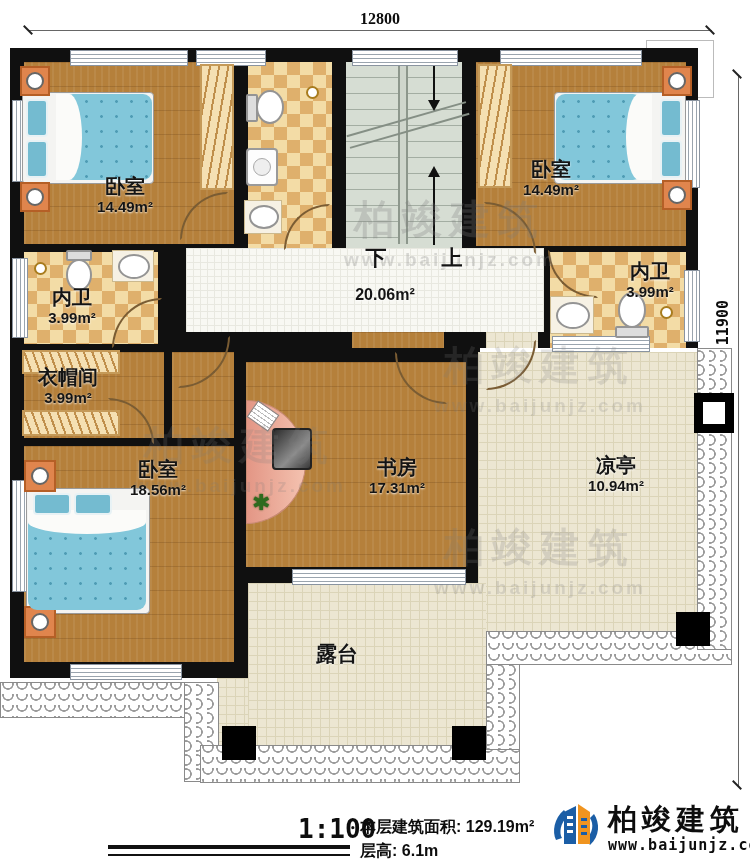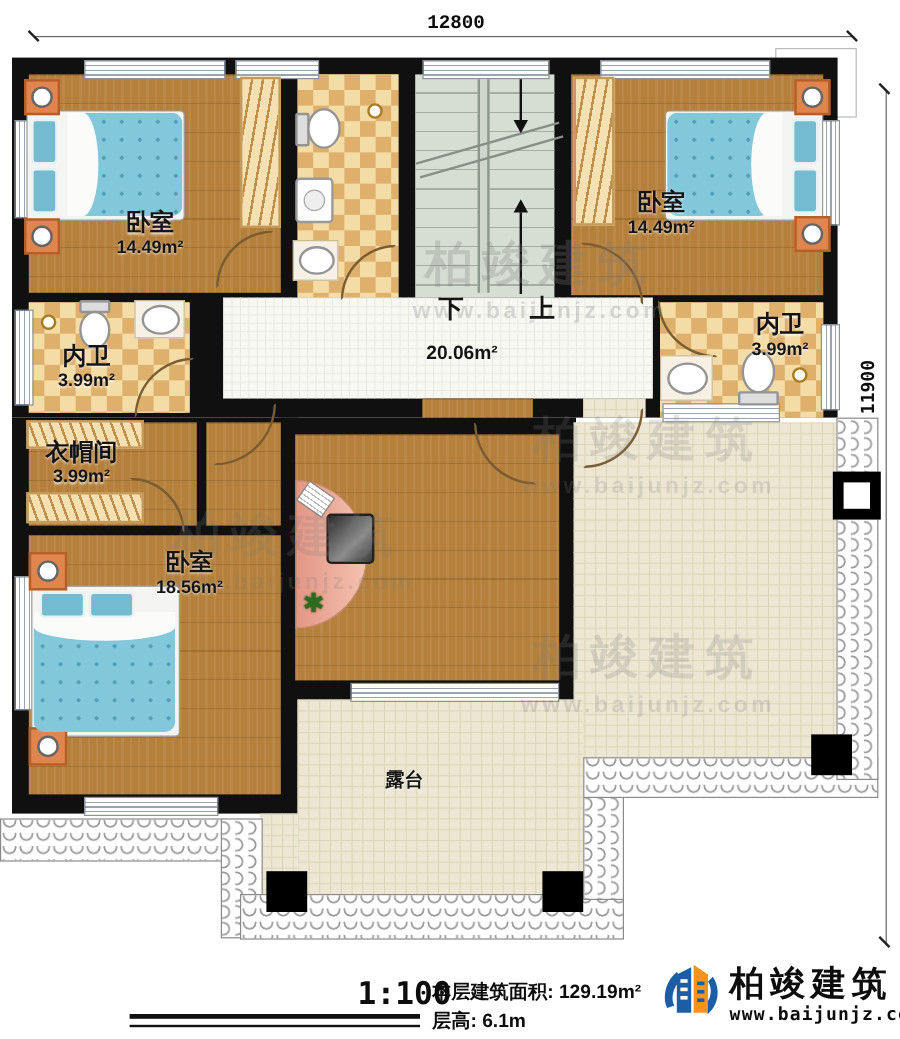--- a/index.html
+++ b/index.html
@@ -63,21 +63,21 @@
   .wm .big{font-size:40px;display:block;}
   .wm .small{font-size:19px;letter-spacing:3px;display:block;margin-top:2px;}
   .dimtick{position:absolute;width:12px;height:2px;background:#222;transform:rotate(45deg);z-index:5;}
   .tb{position:absolute;z-index:50;font-weight:bold;color:#0d0d0d;white-space:nowrap;}
 </style>
 </head>
 <body>
 
 <div id="plan">
 
-  <div class="tb" style="left:340px;top:10px;width:80px;text-align:center;font-size:16px;font-family:Liberation Mono, monospace;">12800</div>
+  <div class="tb" style="left:340px;top:10px;width:80px;text-align:center;font-size:16px;font-family:Liberation Serif, serif;">12800</div>
   <div class="abs" style="left:28px;top:30px;width:684px;height:0;border-top:1px solid #666;z-index:5;"></div>
   <div class="dimtick" style="left:22px;top:29px;"></div>
   <div class="dimtick" style="left:704px;top:29px;"></div>
   <div class="abs" style="left:738px;top:75px;width:0;height:712px;border-left:1px solid #666;z-index:5;"></div>
   <div class="dimtick" style="left:731px;top:73px;"></div>
   <div class="dimtick" style="left:731px;top:784px;"></div>
   <div class="tb" style="left:714px;top:300px;font-size:15px;writing-mode:vertical-rl;transform:rotate(180deg);font-family:'DejaVu Sans Mono',monospace;">11900</div>
   <div class="abs" style="left:646px;top:40px;width:66px;height:56px;border:1px solid #bbb;z-index:0;"></div>
 
   <div class="wall" style="left:10px;top:48px;width:688px;height:300px;"></div>
@@ -215,24 +215,32 @@
     <span class="rarea">3.99m²</span>
   </div>
   <div class="rlabel" style="left:18px;top:366px;width:100px;">
     <span class="rname">衣帽间</span>
     <span class="rarea">3.99m²</span>
   </div>
   <div class="rlabel" style="left:103px;top:458px;width:110px;">
     <span class="rname">卧室</span>
     <span class="rarea">18.56m²</span>
   </div>
+  <div class="rlabel" style="left:342px;top:456px;width:110px;">
+    <span class="rname">书房</span>
+    <span class="rarea">17.31m²</span>
+  </div>
+  <div class="rlabel" style="left:561px;top:454px;width:110px;">
+    <span class="rname">凉亭</span>
+    <span class="rarea">10.94m²</span>
+  </div>
   <div class="rlabel" style="left:325px;top:286px;width:120px;font-size:16px;">
     <span>20.06m²</span>
   </div>
-  <div class="rlabel" style="left:297px;top:642px;width:80px;font-size:16px;">
+  <div class="rlabel" style="left:297px;top:642px;width:80px;font-size:21px;">
     <span>露台</span>
   </div>
 
   <div class="wm" style="left:200px;top:192px;width:500px;">
     <span class="big">柏竣建筑</span>
     <span class="small">www.baijunjz.com</span>
   </div>
   <div class="wm" style="left:330px;top:338px;width:420px;opacity:.2;">
     <span class="big">柏竣建筑</span>
     <span class="small">www.baijunjz.com</span>

